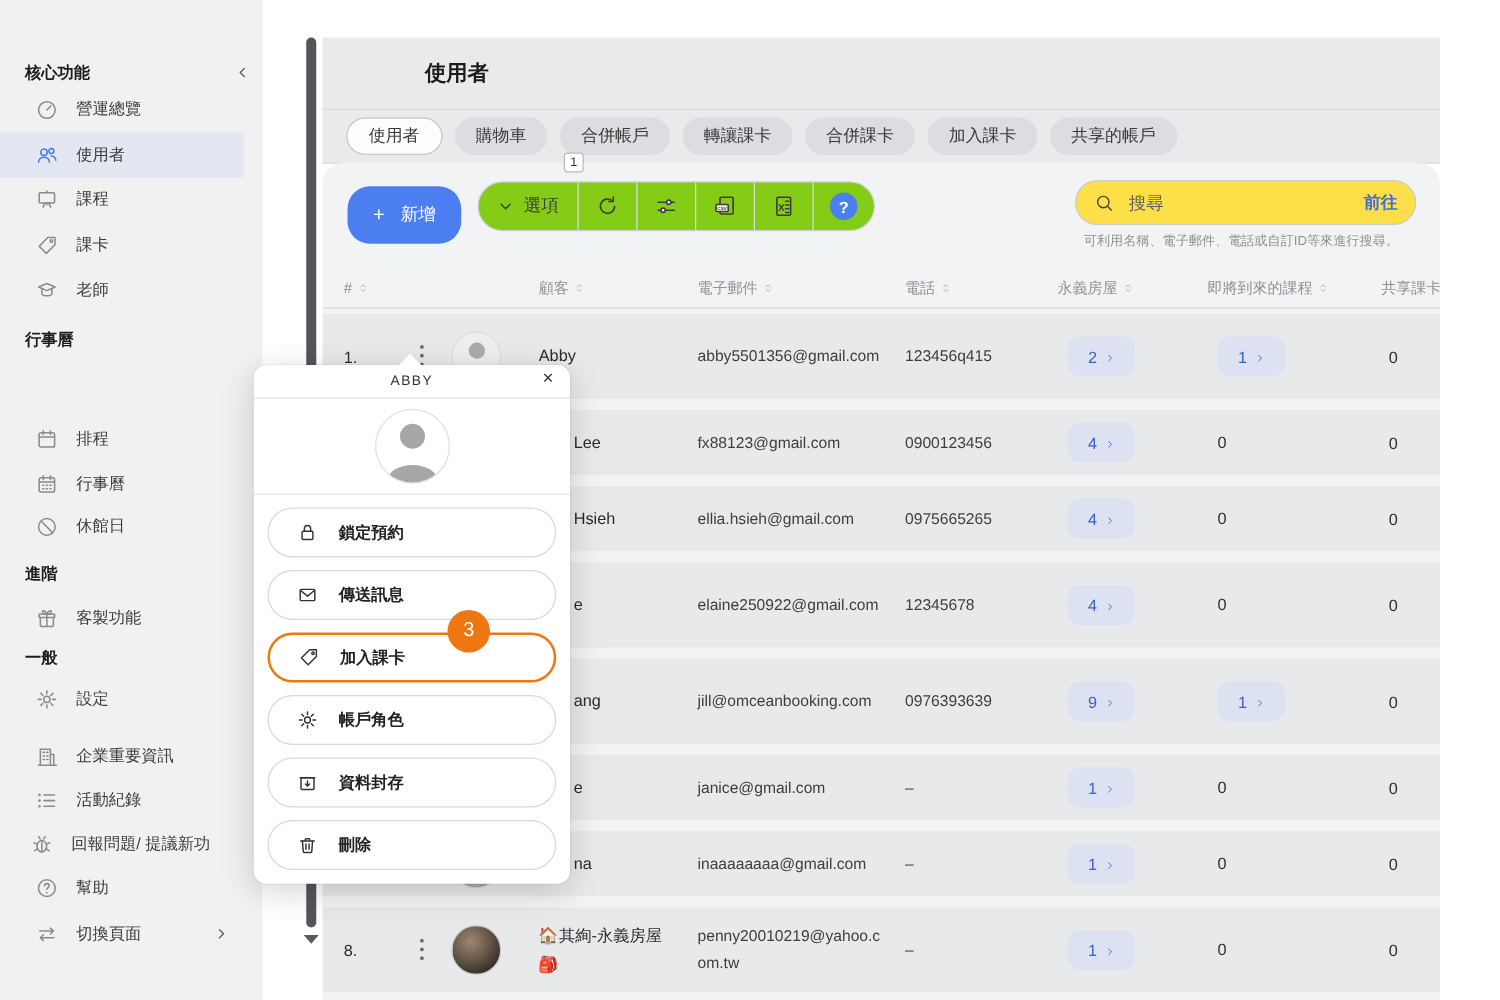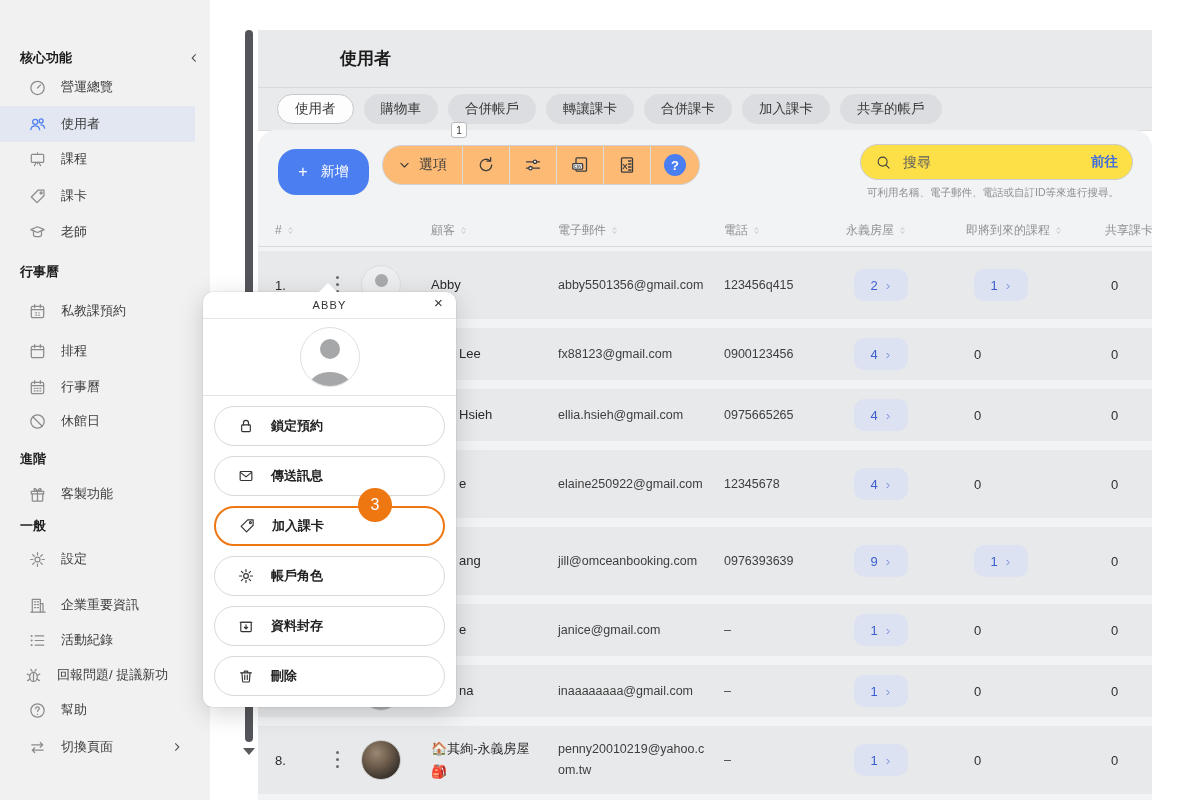--- a/index.html
+++ b/index.html
@@ -25,21 +25,21 @@
   .page-title{padding-left:82px;font-size:17px;font-weight:bold;color:#1b1b1b;}
   .tabsrow{height:42px;background:#e9eaec;border-bottom:1px solid #dcdee0;display:flex;align-items:center;gap:10px;padding-left:19px;}
   .tab{height:30px;padding:0 17px;border-radius:16px;background:#dbdde0;color:#3a3a3a;font-size:13.5px;display:flex;align-items:center;cursor:pointer;box-sizing:border-box;white-space:nowrap;}
   .tab.active{background:#fdfdfd;border:1px solid #c6c8ca;}
 
   .panel{position:absolute;left:0;top:100px;width:894px;height:670px;background:#f2f3f4;border-radius:18px 18px 0 0;overflow:hidden;}
 
   
   .add-btn{position:absolute;left:20px;top:19px;width:91px;height:46px;border-radius:18px;background:#4b7ef0;color:#fff;font-size:14px;display:flex;align-items:center;justify-content:center;gap:13px;cursor:pointer;}
   .add-btn .plus::before{content:"+";font-size:16px;line-height:1;}
-  .btn-group{position:absolute;left:124px;top:15px;height:40px;display:flex;background:#fdba74;border:1px solid #cfd1d4;border-radius:20px;box-sizing:border-box;align-items:stretch;}
+  .btn-group{position:absolute;left:124px;top:15px;height:40px;display:flex;background:#84cc16;border:1px solid #cfd1d4;border-radius:20px;box-sizing:border-box;align-items:stretch;}
   .seg{display:flex;align-items:center;justify-content:center;padding:0 13px;border-left:1px solid #dadbdd;color:#3c3c3c;cursor:pointer;}
   .seg:first-child{border-left:none;gap:8px;font-size:14px;padding:0 15px;}
   .seg .icn{width:20px;height:20px;color:#3c3c3c;}
   .seg .icn-sm{width:13px;height:13px;color:#3c3c3c;}
   .help-circle{width:22px;height:22px;border-radius:50%;background:#4b7ef0;color:#fff;font-size:13px;font-weight:bold;display:flex;align-items:center;justify-content:center;}
   .options-badge{position:absolute;left:193px;top:92px;width:14px;height:14px;background:#fff;border:1px solid #b9b9b9;border-radius:3px;font-size:10px;color:#333;display:flex;align-items:center;justify-content:center;z-index:5;}
 
   
   .search{position:absolute;left:602px;top:14px;width:273px;height:36px;border:1px solid #c9cbce;border-radius:18px;background:#fde047;display:flex;align-items:center;gap:9px;padding:0 14px;box-sizing:border-box;}
   .search .icn{width:17px;height:17px;color:#444;flex:0 0 17px;}
@@ -133,28 +133,20 @@
       <div class="side-item" style="top: 214px;">
         <span class="icn"><svg viewBox="0 0 20 20" fill="none" stroke="currentColor" stroke-width="1.3" stroke-linecap="round" stroke-linejoin="round" width="100%" height="100%">
             <path d="M10 4l7 3-7 3-7-3z"></path>
             <path d="M5.8 8.2v4.4c0 1 2.2 1.8 4.2 1.8s4.2-.8 4.2-1.8V8.2"></path>
           </svg></span>
         <span>老師</span>
       </div>
       <div class="side-section" style="top: 258px;">
         <span>行事曆</span>
       </div>
-      <div class="side-item" style="top: 293px;">
-        <span class="icn"><svg viewBox="0 0 20 20" fill="none" stroke="currentColor" stroke-width="1.3" stroke-linecap="round" stroke-linejoin="round" width="100%" height="100%">
-            <rect x="3.5" y="4.5" width="13" height="12" rx="1.5"></rect>
-            <path d="M7 2.8v3M13 2.8v3M3.5 8h13"></path>
-            <text x="10" y="14.8" font-size="5.6" text-anchor="middle" fill="currentColor" stroke="none">31</text>
-          </svg></span>
-        <span>私教課預約</span>
-      </div>
       <div class="side-item" style="top: 333px;">
         <span class="icn"><svg viewBox="0 0 20 20" fill="none" stroke="currentColor" stroke-width="1.3" stroke-linecap="round" stroke-linejoin="round" width="100%" height="100%">
             <rect x="3.5" y="4.5" width="13" height="12" rx="1.5"></rect>
             <path d="M7 2.8v3M13 2.8v3M3.5 8h13"></path>
           </svg></span>
         <span>排程</span>
       </div>
       <div class="side-item" style="top: 369px;">
         <span class="icn"><svg viewBox="0 0 20 20" fill="none" stroke="currentColor" stroke-width="1.3" stroke-linecap="round" stroke-linejoin="round" width="100%" height="100%">
             <rect x="3.5" y="4.5" width="13" height="12" rx="1.5"></rect>

